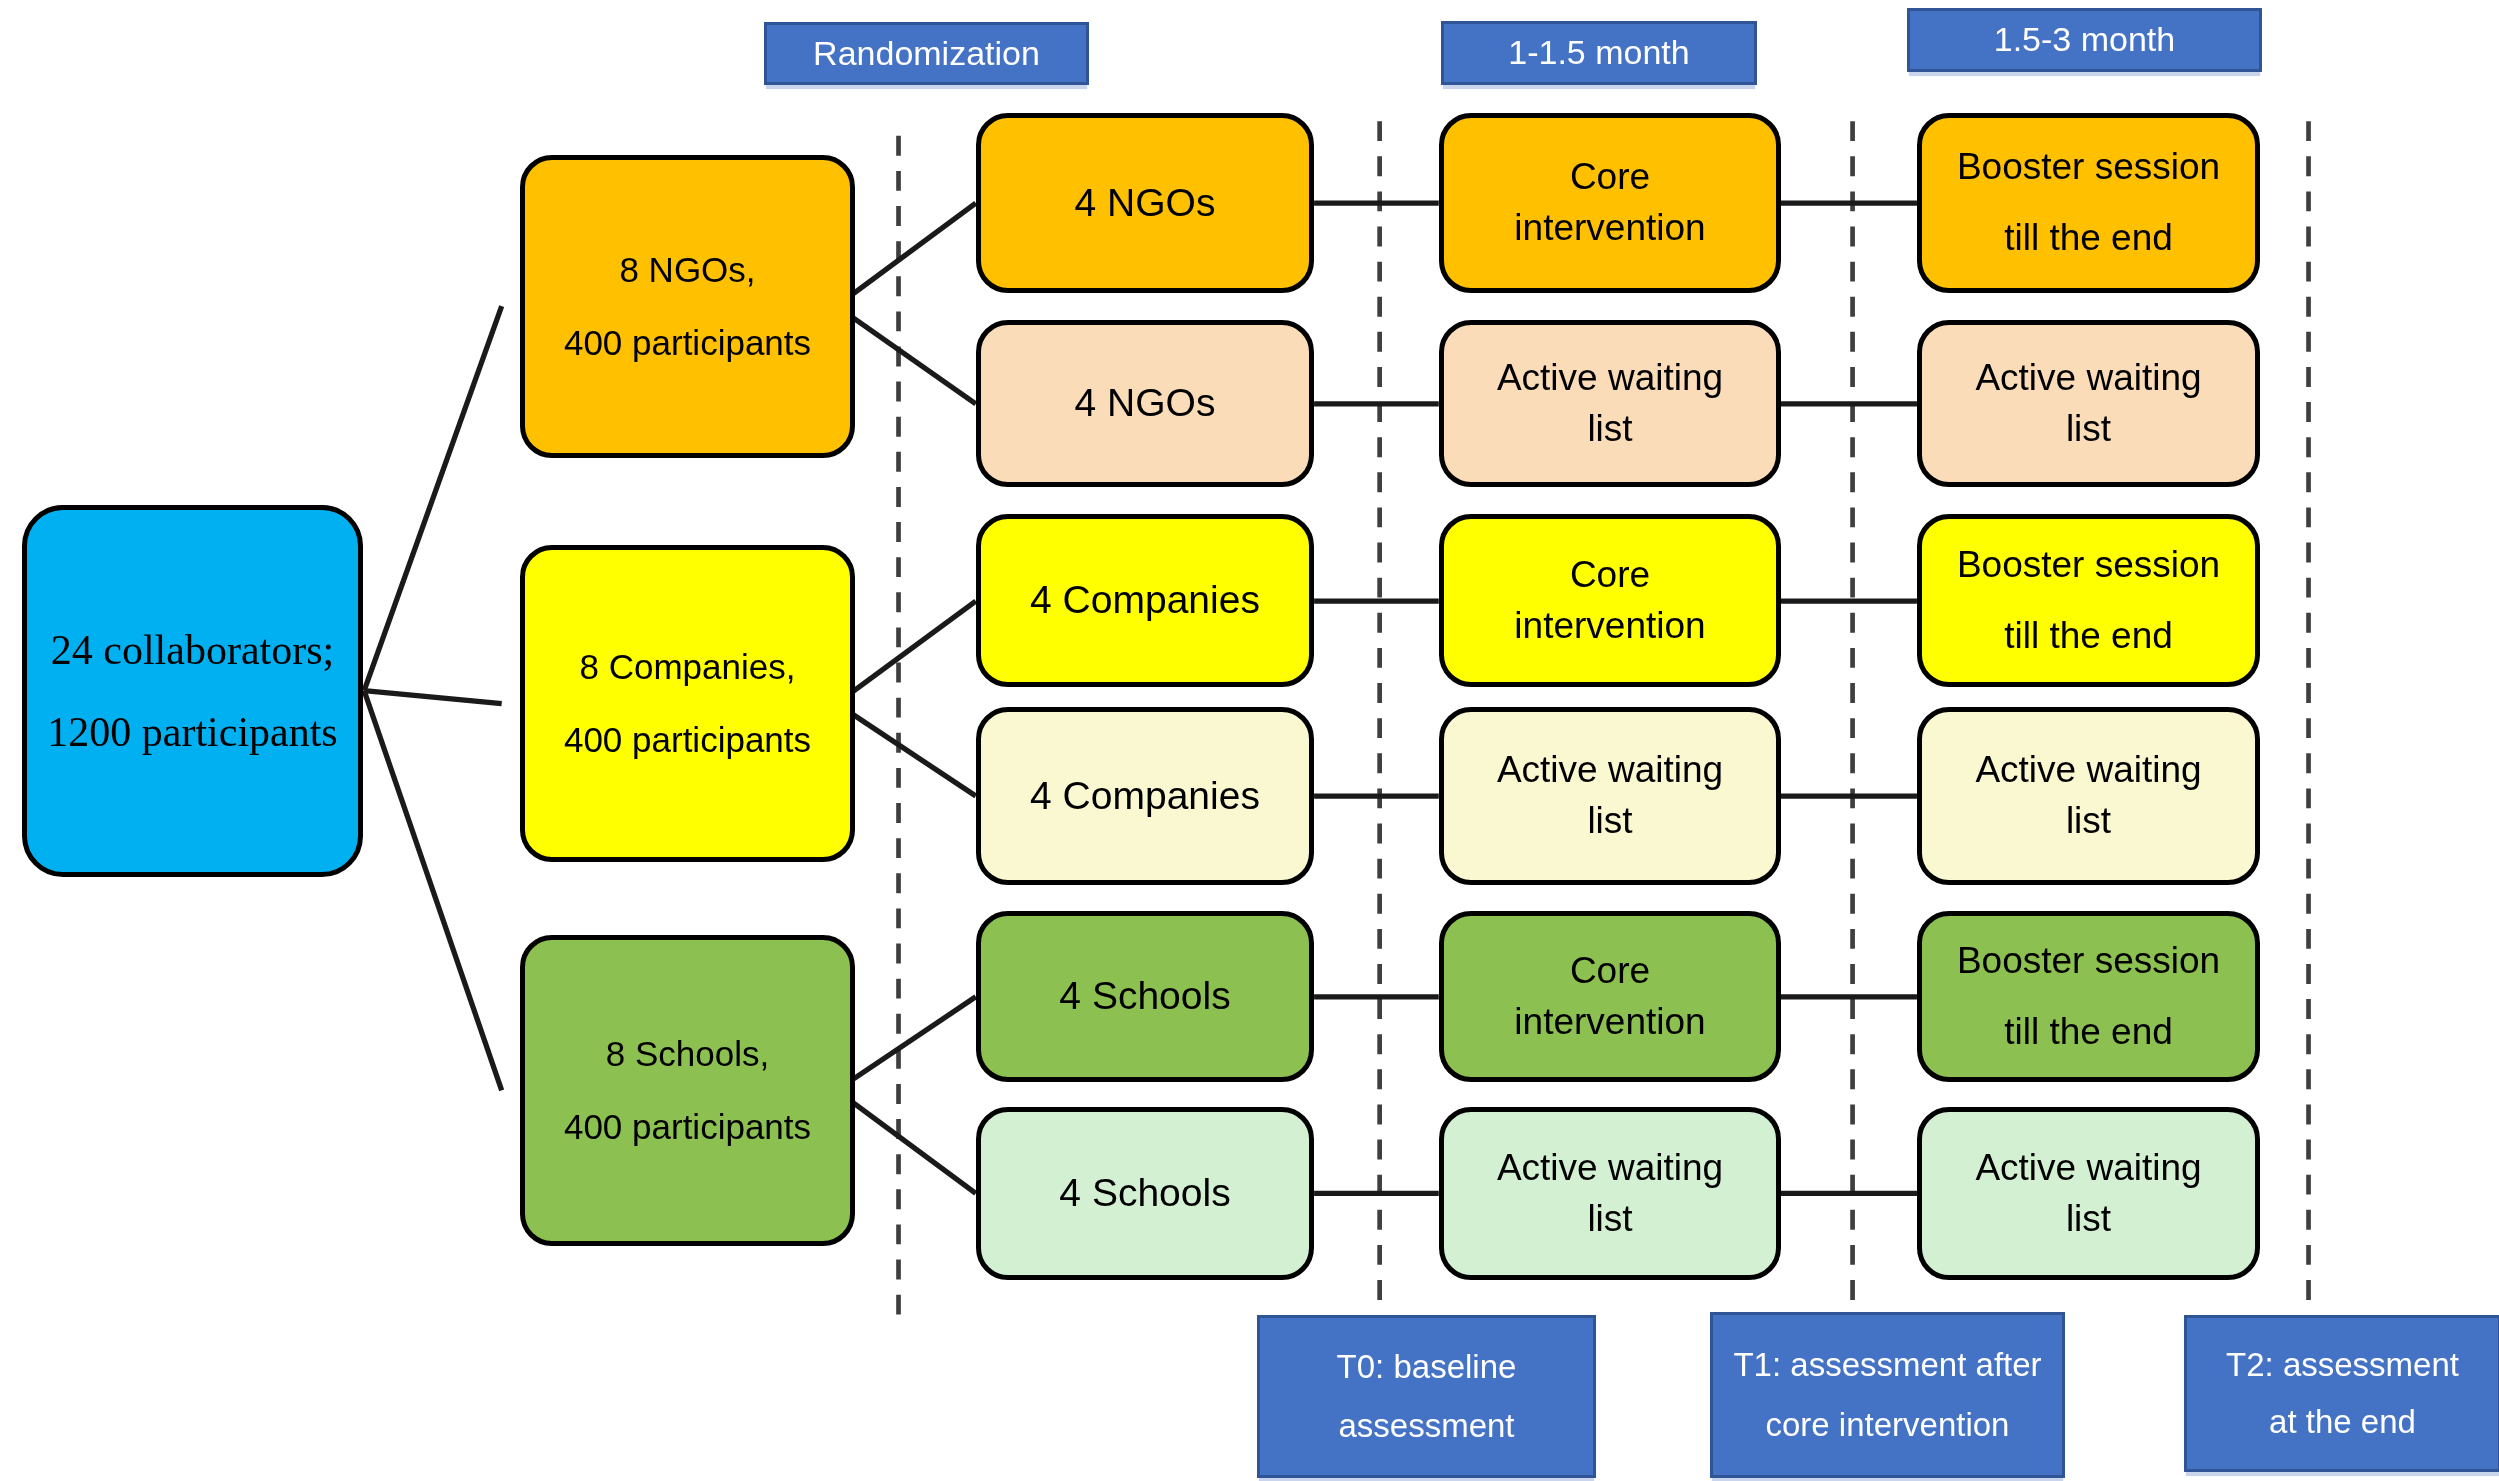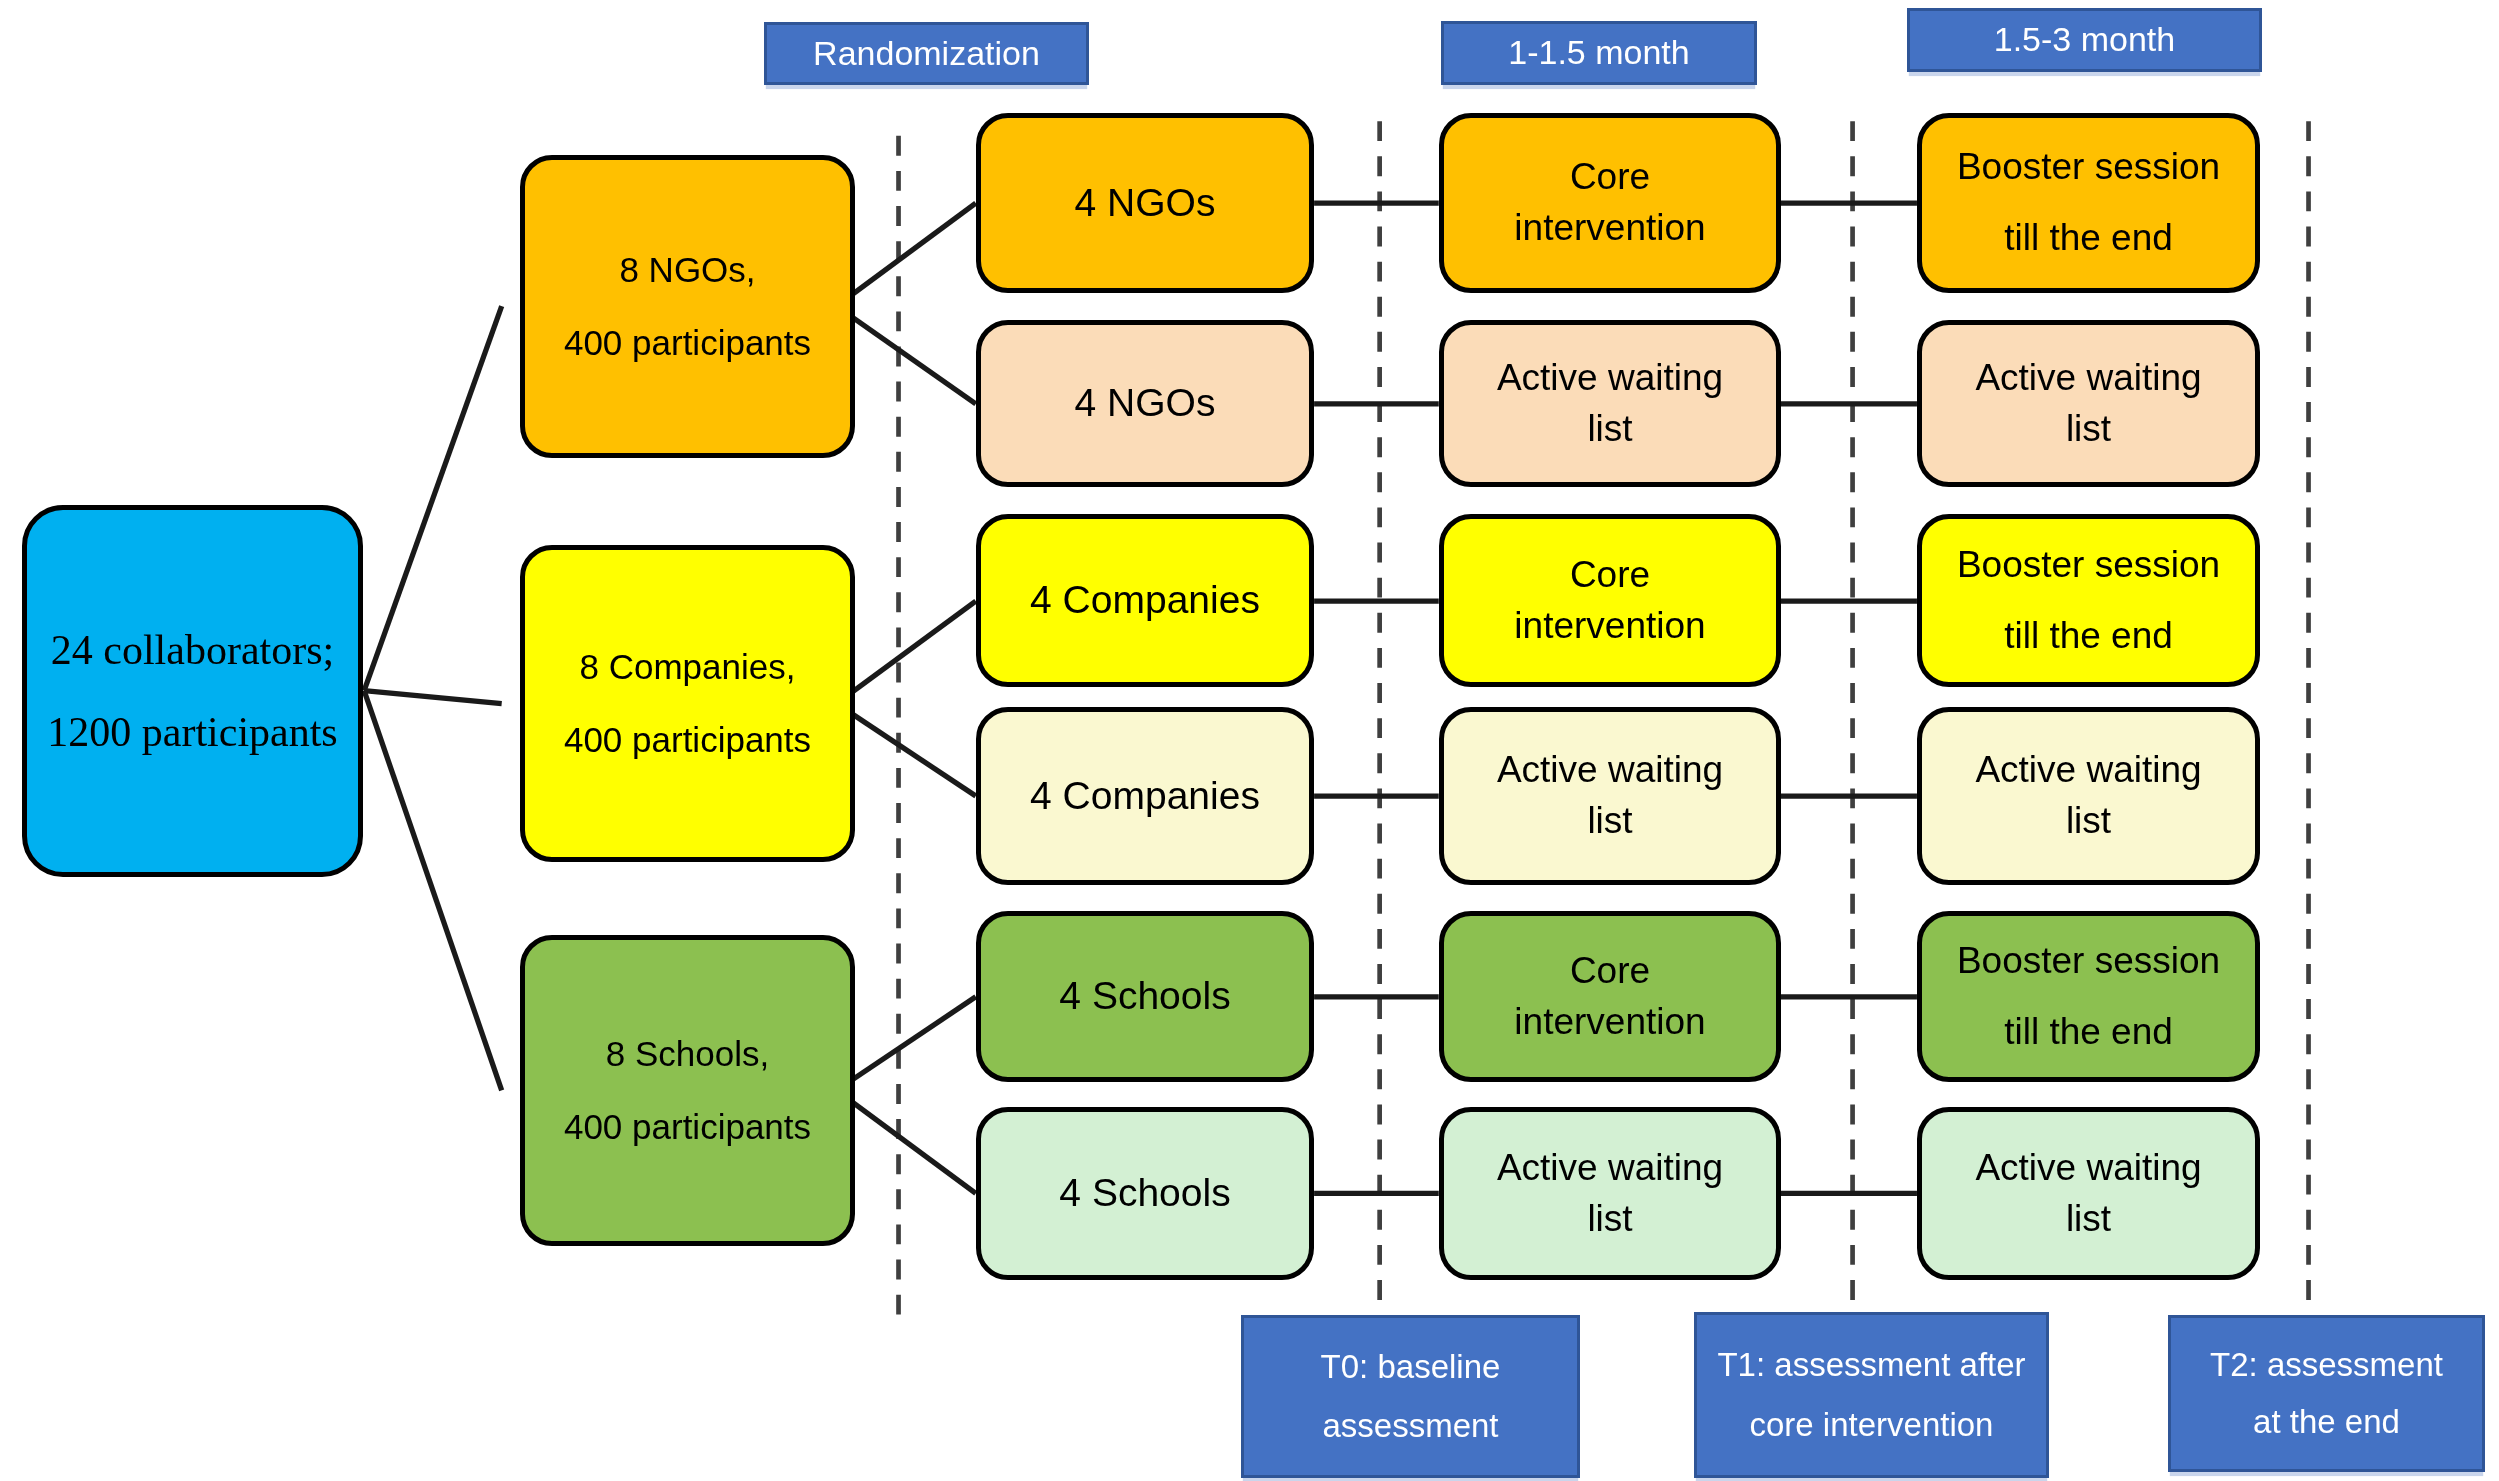--- a/index.html
+++ b/index.html
@@ -35,21 +35,21 @@
     box-shadow: 0 5.9px 0 -1.8px var(--header-halo);
     line-height: 1.1;
   }
 
   
   #hdr-randomization { left: 743px; top: 22px;  width: 325px; height: 63px; font-size: 34px; margin-left: 21px; }
   #hdr-month1        { left: 1441px; top: 21px;  width: 316px; height: 64px; font-size: 34px; }
   #hdr-month2        { left: 1907px; top: 8px;  width: 355px; height: 64px; font-size: 34px; }
 
   
-  .footer-box { font-size: 33px; justify-content: space-evenly; padding: 8.2px 3.5px; }
+  .footer-box { font-size: 33px; justify-content: space-evenly; padding: 8.2px 3.5px; margin-left: 16px; }
   #ftr-t0 { left: 1241px; top: 1315px; width: 339px; height: 163px; }
   #ftr-t1 { left: 1694px; top: 1312px; width: 355px; height: 166px; }
   #ftr-t2 { left: 2168px; top: 1315px; width: 317px; height: 157px; }
 
   
   #root {
     left: 22px; top: 505px; width: 341px; height: 372px;
     background: var(--cyan); border-radius: 41px; font-size: 42px; gap: 34px; font-family: Liberation Serif, serif;
   }
 

